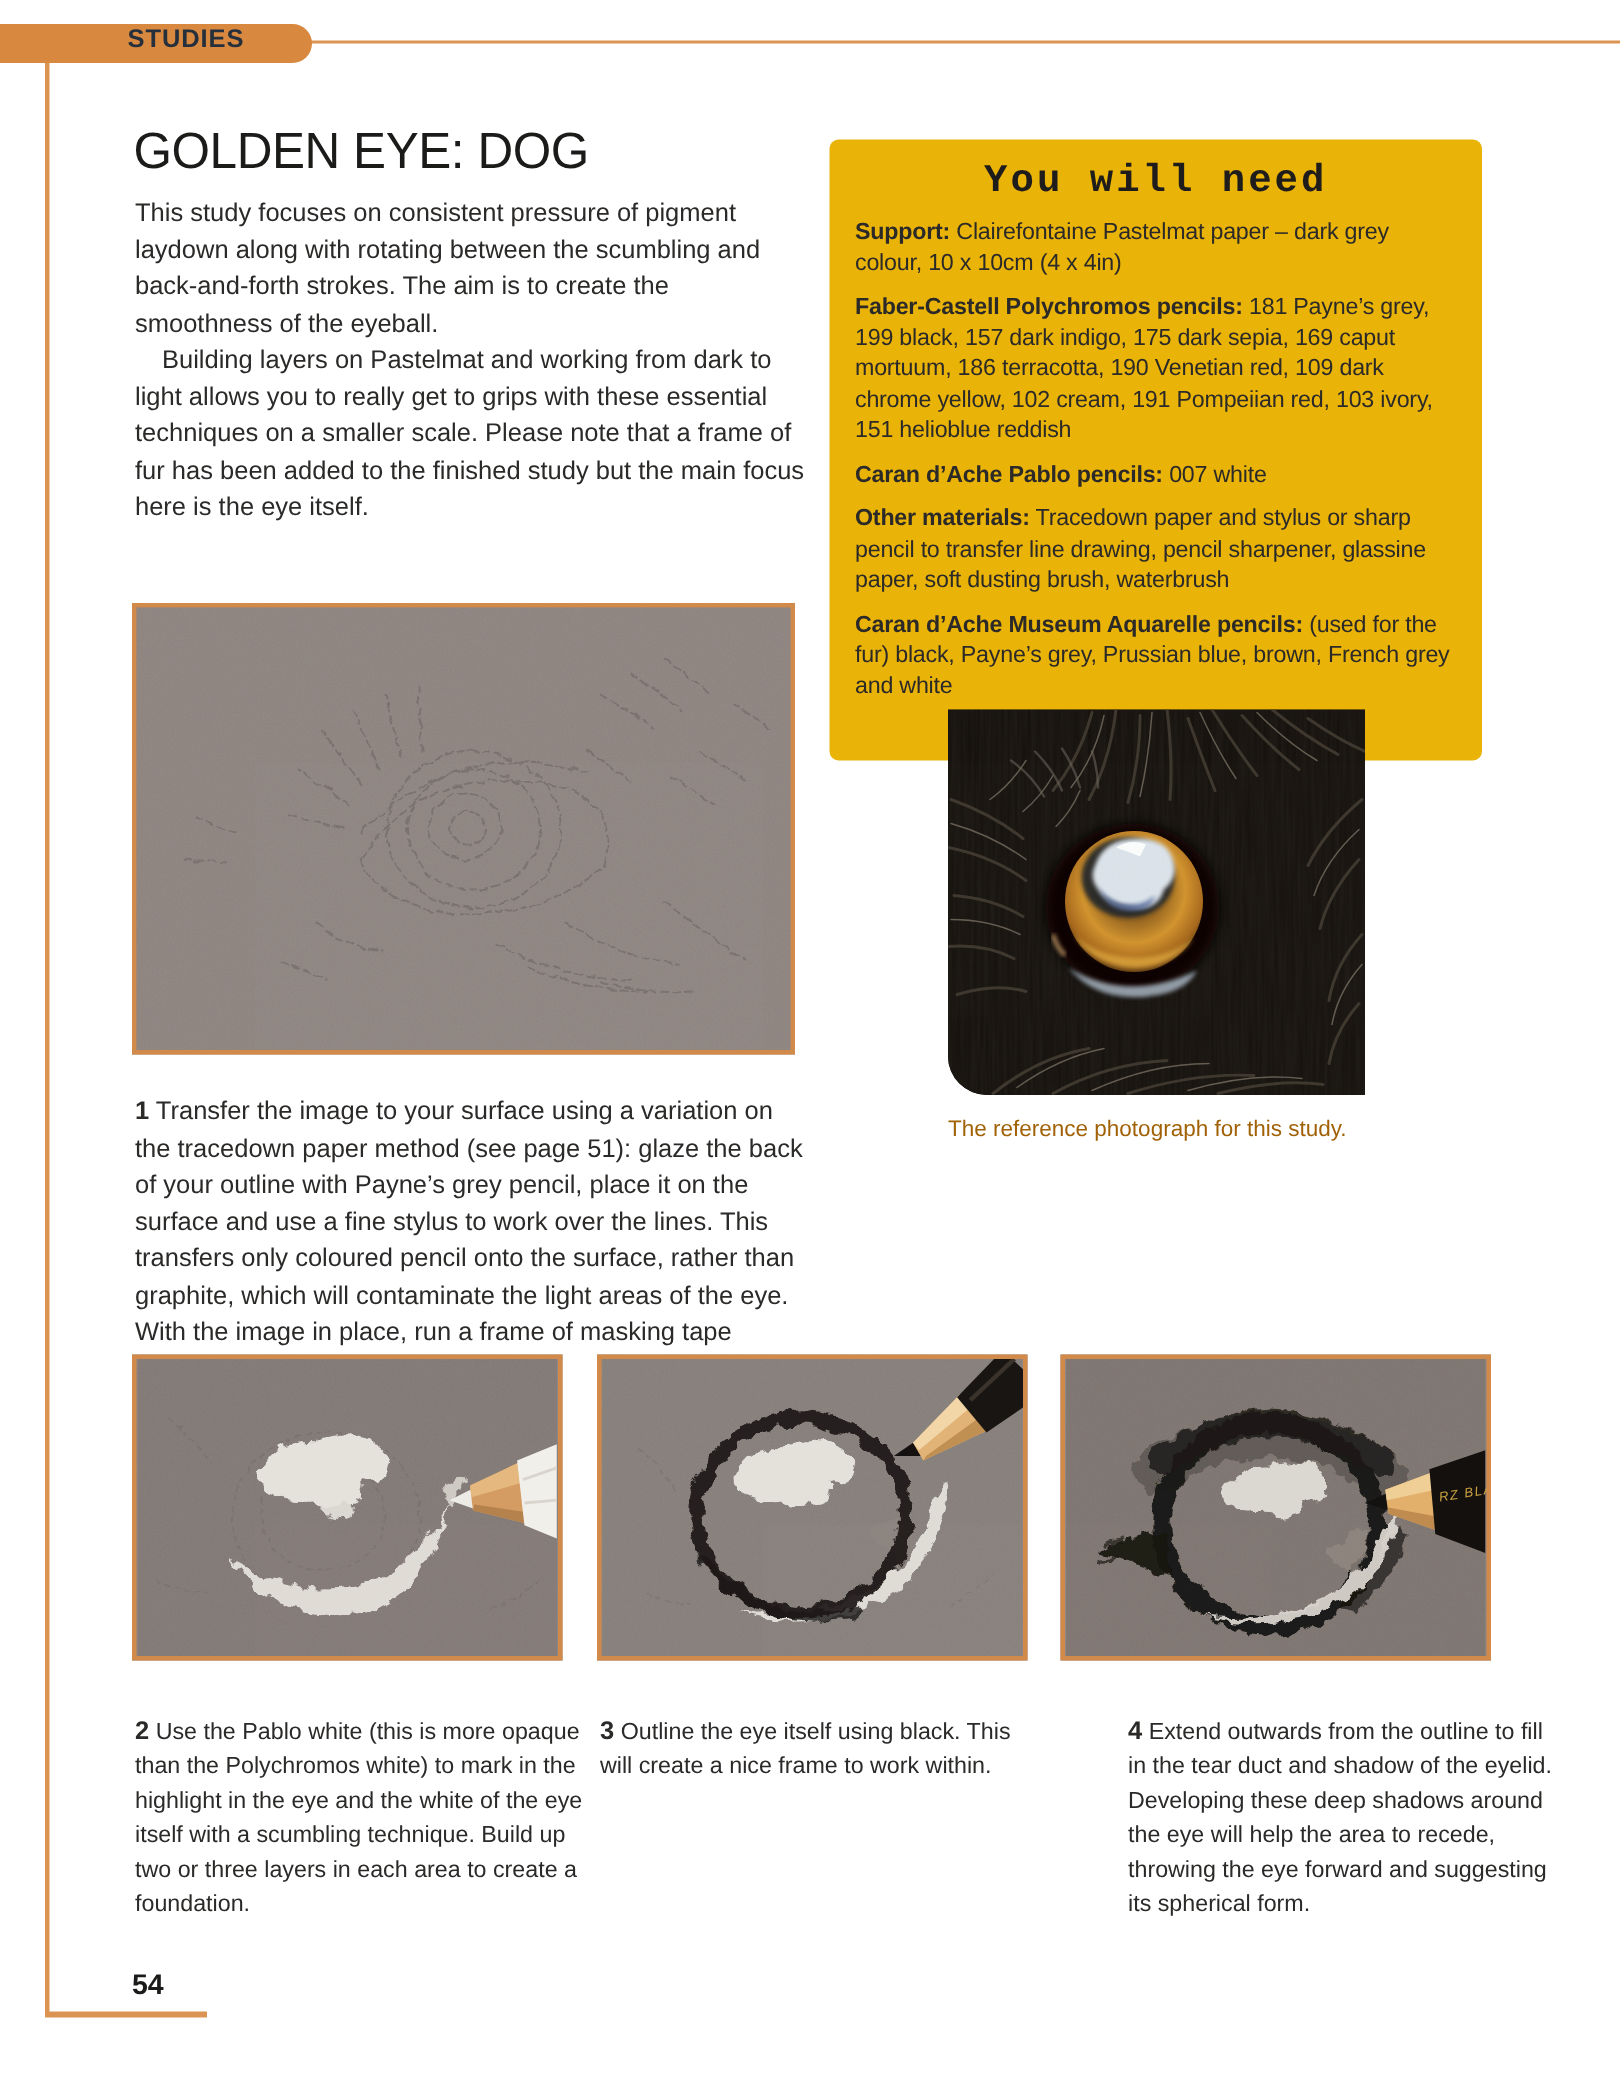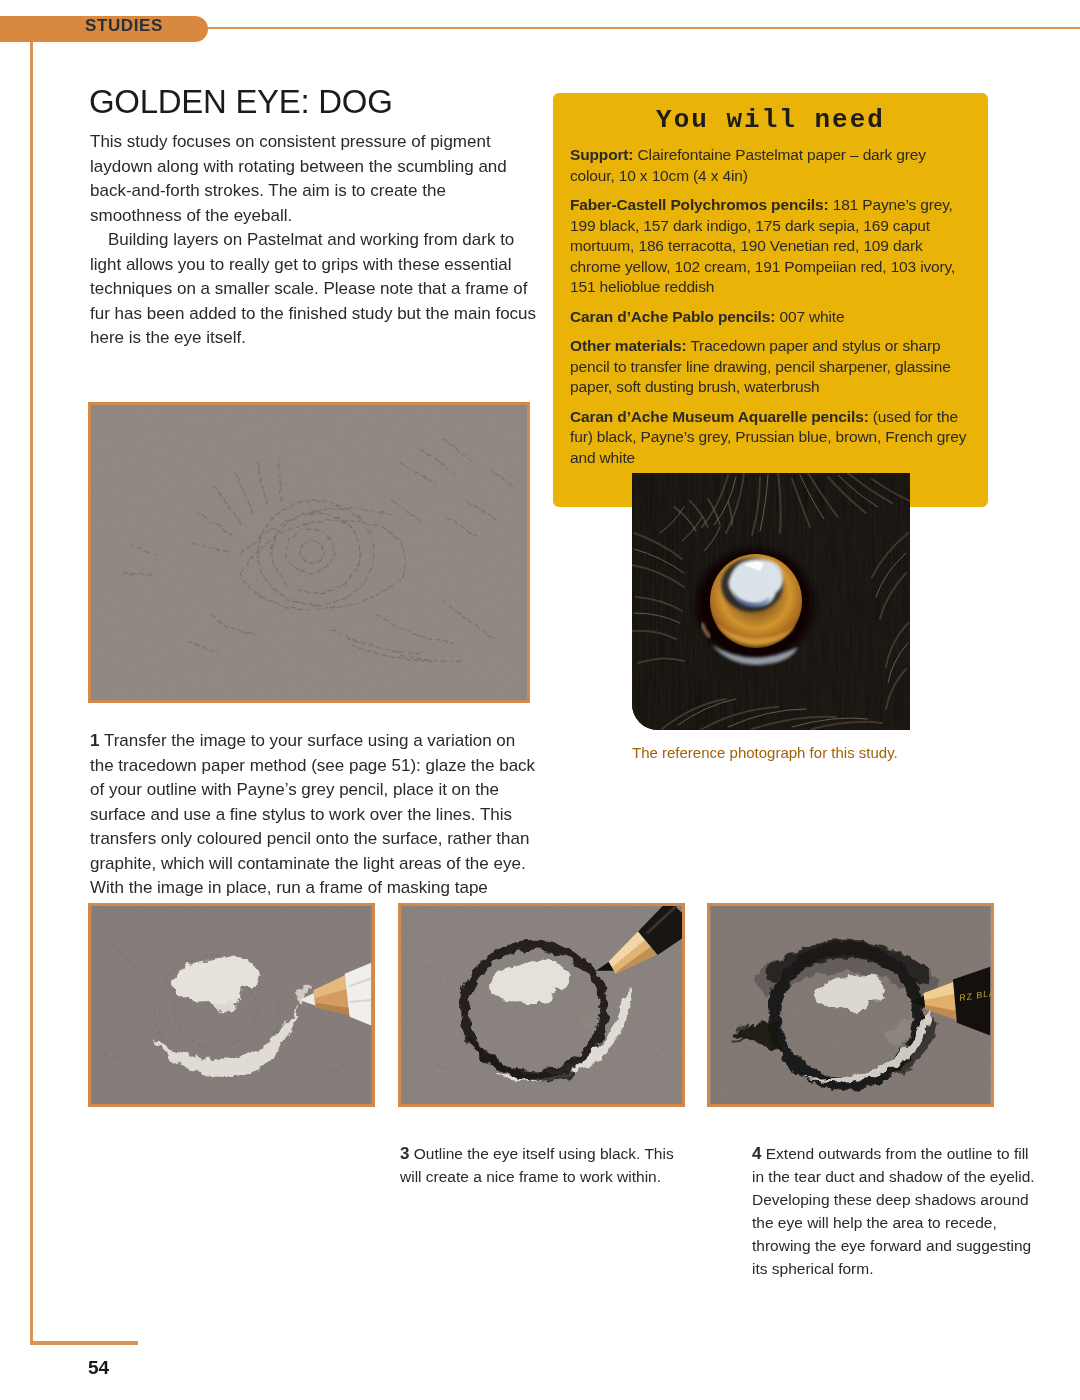--- a/index.html
+++ b/index.html
@@ -36,21 +36,21 @@
   .fig2{left:88px;top:903px;width:287px;height:204px;}
   .fig3{left:398px;top:903px;width:287px;height:204px;}
   .fig4{left:707px;top:903px;width:287px;height:204px;}
   
   .step{font-size:15.5px;line-height:23px;}
   .step b{font-size:17px;}
   .step1-text{left:90px;top:712px;width:452px;font-size:17px;line-height:24.5px;}
   .s2{left:90px;top:1126px;width:300px;}
   .s3{left:400px;top:1126px;width:296px;}
   .s4{left:708px;top:1126px;width:292px;margin-left:44px;}
-  .page-number{left:88px;top:1313px;font-size:19px;font-weight:700;color:#1b1b19;margin-top:44px;}
+  .page-number{left:88px;top:1313px;font-size:19px;font-weight:700;color:#1b1b19;}
   svg{display:block;}
 </style>
 </head>
 <body>
 
 <div class="page">
 
   <svg width="0" height="0" style="position:absolute" aria-hidden="true">
     <defs>
       <filter id="grainW" x="0" y="0" width="100%" height="100%">
@@ -300,17 +300,18 @@
         <polygon points="203,98 219,91 220,103" fill="#141210"></polygon>
         <polygon points="217,89 249,77 253,117 219,105" fill="#e3b06c"></polygon>
         <polygon points="217,89 249,77 251,89 218,96" fill="#f0cf96"></polygon>
         <polygon points="219,101 251,107 253,117 219,105" fill="#c08b4e"></polygon>
         <polygon points="247,75 285,62 285,132 251,119" fill="#14100e"></polygon>
         <text x="254" y="97" transform="rotate(-9 254 97)" font-family="Liberation Sans, sans-serif" font-size="9" font-style="italic" fill="#c9a23f" letter-spacing="1">RZ BLAC</text>
       </g>
     </svg>
   </figure>
 
+  <p class="abs step s2"><b>2</b> <span>Use the Pablo white (this is more opaque than the Polychromos white) to mark in the highlight in the eye and the white of the eye itself with a scumbling technique. Build up two or three layers in each area to create a foundation.</span></p>
   <p class="abs step s3"><b>3</b> <span>Outline the eye itself using black. This will create a nice frame to work within.</span></p>
   <p class="abs step s4"><b>4</b> <span>Extend outwards from the outline to fill in the tear duct and shadow of the eyelid. Developing these deep shadows around the eye will help the area to recede, throwing the eye forward and suggesting its spherical form.</span></p>
 
   <div class="abs page-number">54</div>
 </div>
 
 </body></html>

